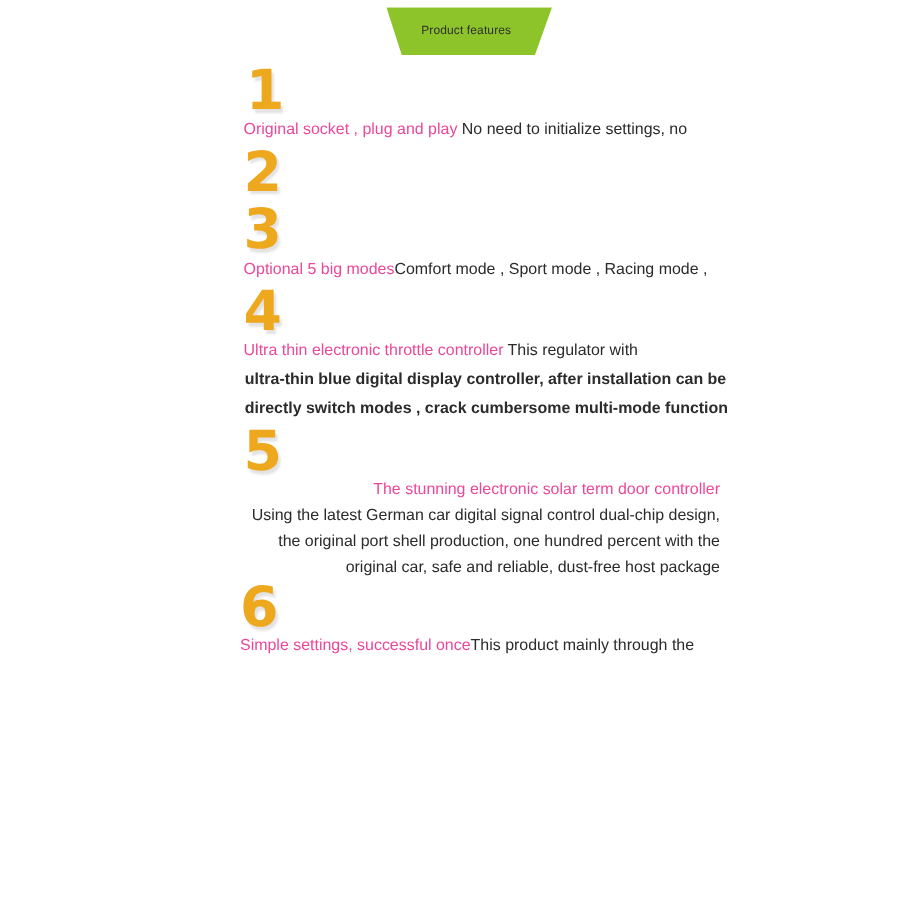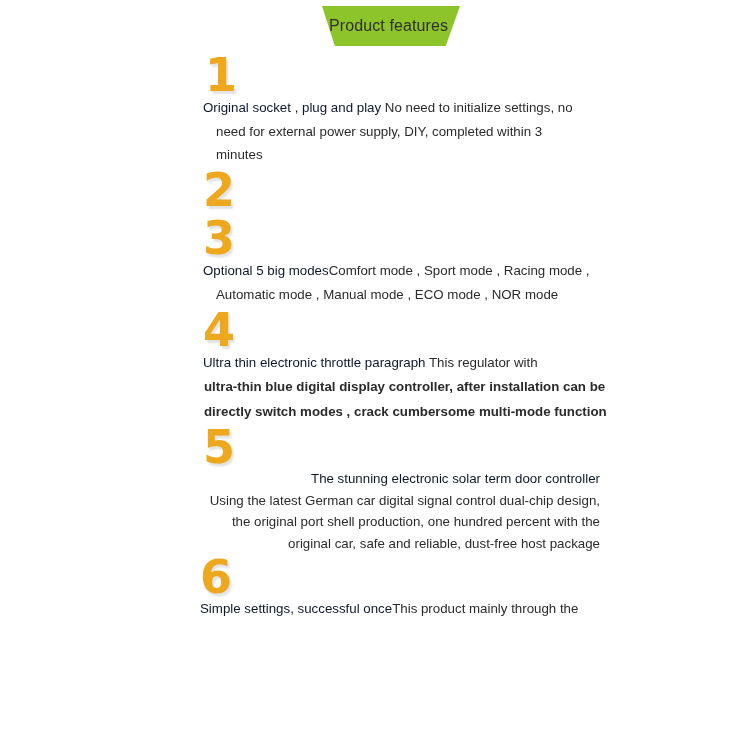--- a/index.html
+++ b/index.html
@@ -31,21 +31,21 @@
     width: 143px;
     height: 40px;
     background: #8CC42A;
     
     clip-path: polygon(3.5% 0%, 100% 0%, 90% 100%, 12.5% 100%);
     display: flex;
     align-items: center;
     justify-content: center;
   }
   .banner-text {
-    font-size: 16px;
+    font-size: 10px;
     color: #2f2f2f;
     letter-spacing: 0.1px;
     line-height: 1;
     padding-bottom: 1px;
   }
 
   
   .features {
     position: absolute;
     left: 0;
@@ -69,21 +69,21 @@
   }
   .body {
     font-size: 13.3px;
     line-height: 1.62;
     color: #2b2b2b;
     padding-left: 203px;
     padding-right: 150px;
     margin-top: -4px;
   }
   .hl {
-    color: #0f172a;
+    color: #ec4899;
   }
 
   
   .f1 .body { text-indent: 0; line-height: 1.78; padding-right: 160px; }
   .f1 .body .l2 { padding-left: 13px; display: block; }
 
   .f2 .num { padding-left: 203px; }
   .f2 .body { line-height: 1.52; padding-left: 203px; padding-right: 150px; }
   .f2 .body .l2 { padding-left: 7px; display: block; }
 
@@ -112,40 +112,38 @@
     <span class="banner-text">Product features</span>
   </div>
 </div>
 
 <div class="features">
 
   <div class="feature f1">
     <span class="num">1</span>
     <div class="body">
       <span class="hl">Original socket , plug and play</span><span> No need to initialize settings, no</span>
-      <span class="l2">need for external power supply, DIY, completed within 3 minutes</span>
     </div>
   </div>
 
   <div class="feature f2">
     <span class="num">2</span>
   </div>
 
   <div class="feature f3">
     <span class="num">3</span>
     <div class="body">
       <span class="hl">Optional 5 big modes</span><span>Comfort mode , Sport mode , Racing mode ,</span>
-      <span class="l2">Automatic mode , Manual mode , ECO mode , NOR mode</span>
     </div>
   </div>
 
   <div class="feature f4">
     <span class="num">4</span>
     <div class="body">
-      <span class="hl">Ultra thin electronic throttle paragraph</span><span> This regulator with</span>
+      <span class="hl">Ultra thin electronic throttle controller</span><span> This regulator with</span>
       <span class="l2">ultra-thin blue digital display controller, after installation can be directly switch modes , crack cumbersome multi-mode function</span>
     </div>
   </div>
 
   <div class="feature f5">
     <span class="num">5</span>
     <div class="body">
       <span class="hl head-line">The stunning electronic solar term door controller</span>
       <span class="l2">Using the latest German car digital signal control dual-chip design, the original port shell production, one hundred percent with the original car, safe and reliable, dust-free host package</span>
     </div>

